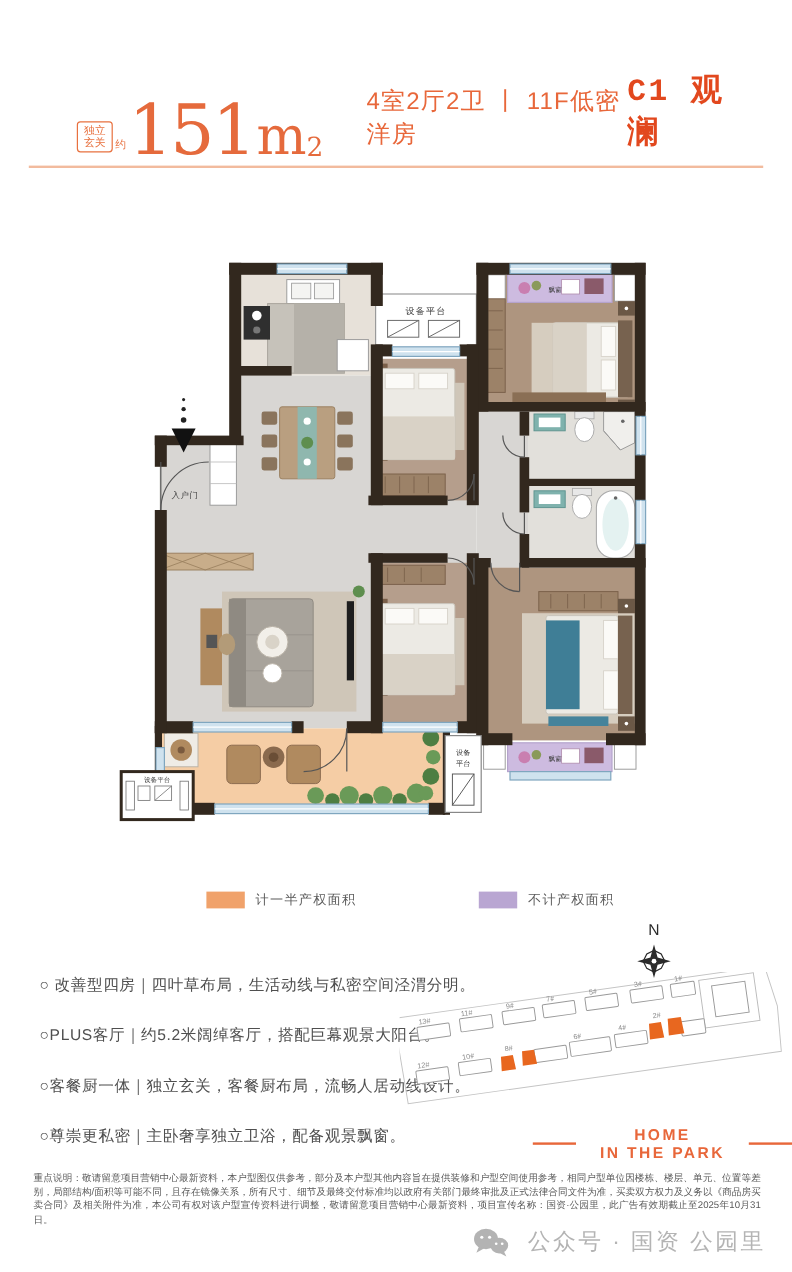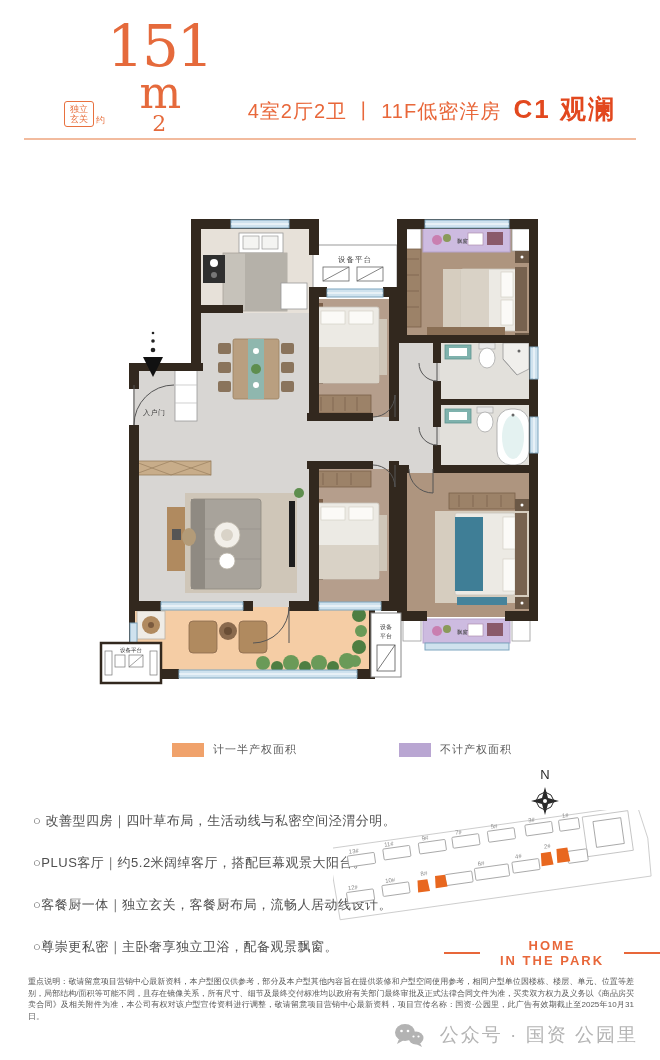--- a/index.html
+++ b/index.html
@@ -6,26 +6,26 @@
   body{
     width:660px;height:1060px;position:relative;background:#ffffff;overflow:hidden;
     font-family:"Liberation Sans", sans-serif;
   }
   
   .header{position:absolute;left:64px;top:76px;right:44px;height:58px;display:flex;align-items:flex-end;}
   .badge-group{display:flex;align-items:flex-end;margin-bottom:7px;}
   .area-badge{width:26px;border:1px solid #e8713f;color:#e8713f;font-size:9px;line-height:10px;
     padding:2px 1px;text-align:center;border-radius:3px;}
   .area-approx{font-size:9px;color:#e8713f;margin:0 2px 0 2px;}
-  .area-big{font-family:"DejaVu Serif", serif;color:#e56a3c;line-height:0.9;display:flex;align-items:center;flex-direction:column;}
+  .area-big{font-family:"DejaVu Serif", serif;color:#e56a3c;line-height:0.9;display:flex;align-items:flex-end;}
   .area-num{font-size:58px;letter-spacing:-2px;}
   .area-unit{font-size:44px;margin-left:2px;}
   .area-sup{font-size:22px;margin-top:2px;}
   .subtitle{color:#e8673a;font-size:20px;margin-left:36px;margin-bottom:9px;letter-spacing:1px;}
-  .unit-name{color:#e2481e;font-size:26px;font-weight:bold;margin-left:auto;margin-bottom:7px;letter-spacing:2px;}
+  .unit-name{color:#e2481e;font-size:26px;font-weight:bold;margin-left:auto;margin-bottom:7px;letter-spacing:2px;font-family:Liberation Mono, monospace;}
   .header-divider{position:absolute;left:24px;right:24px;top:138px;height:2px;background:#f2bb9e;}
   
   .floorplan{position:absolute;left:85px;top:215px;width:490px;height:500px;}
   .fp-label{fill:#3c3c3c;font-family:"Liberation Sans",sans-serif;}
   
   .legend{position:absolute;left:0;right:0;top:742px;display:flex;justify-content:center;gap:78px;}
   .legend-item{display:flex;align-items:center;gap:9px;padding-left:24px;}
   .legend-swatch{width:32px;height:14px;}
   .legend-swatch.half{background:#f0a26b;}
   .legend-swatch.none{background:#b9a6d2;}

